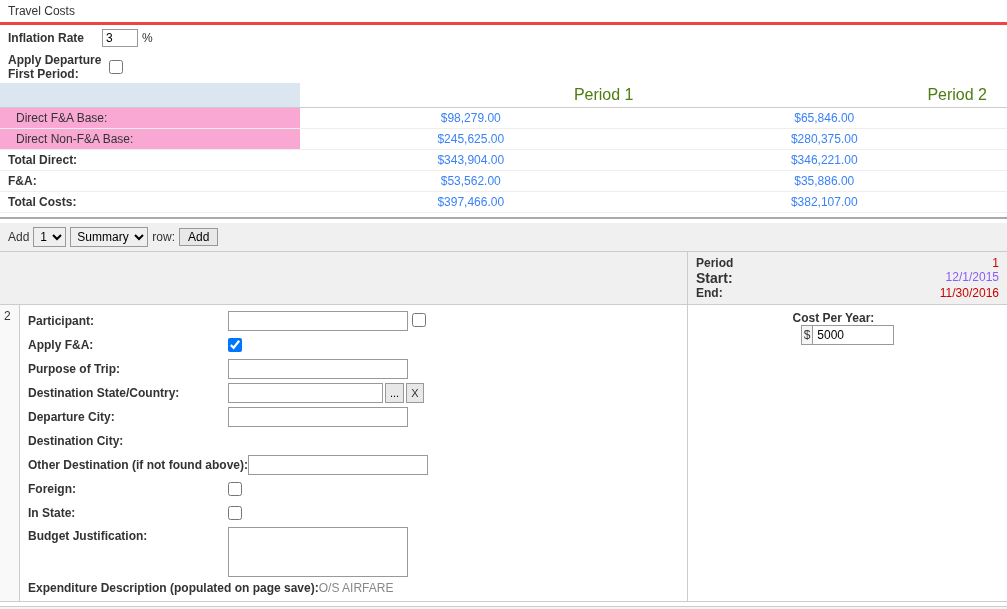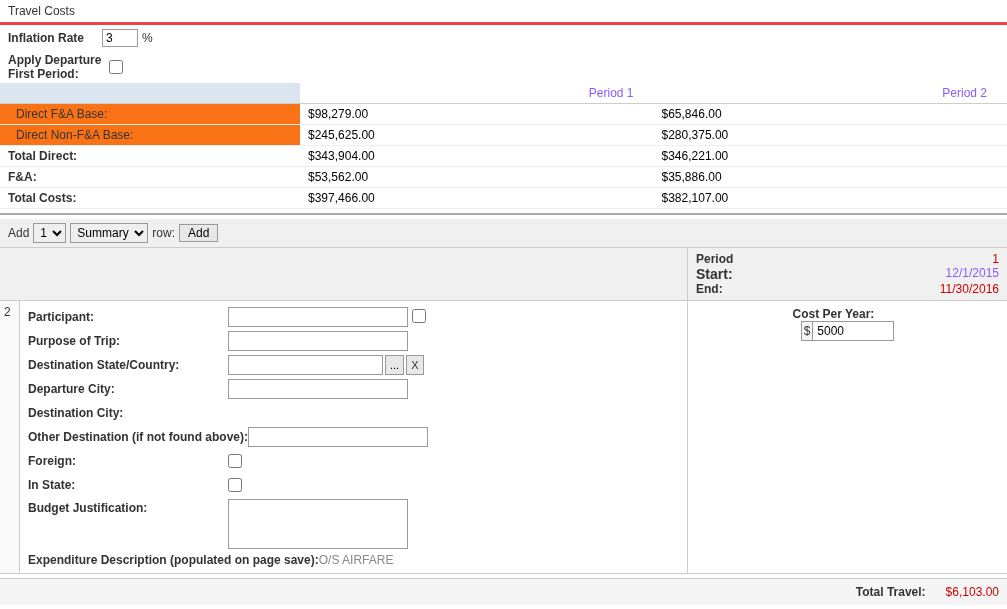--- a/index.html
+++ b/index.html
@@ -67,45 +67,45 @@
     
     .summary-table {
       width: 100%;
       border-collapse: collapse;
     }
 
     .summary-table th {
       text-align: right;
       padding: 3px 20px 3px 0;
       font-weight: normal;
-      font-size: 12px;
-      color: #8b5cf6;
+      font-size: 16px;
+      color: #4d7c0f;
       border-bottom: 1px solid #ccc;
     }
 
     .summary-table td {
       padding: 3px 20px 3px 8px;
       font-size: 12px;
       border-bottom: 1px solid #eee;
     }
 
     .row-label {
-      background-color: #f97316;
+      background-color: #f9a8d4;
       padding-left: 16px !important;
       font-size: 12px;
     }
 
     .row-label-bold {
       font-weight: bold;
       font-size: 12px;
     }
 
     .amount {
-      text-align: left;
-      color: #000000;
+      text-align: center;
+      color: #3b82f6;
       font-size: 12px;
       margin-top: 25px;
     }
 
     
     .bottom-section {
       margin-top: 4px;
     }
 
     .toolbar-row {
@@ -383,20 +383,24 @@
     <div style="flex:1; padding:6px 8px;">
 
       <div class="form-row">
         <span class="form-label">Participant:</span>
         <input type="text" class="form-input-small" style="">
         <span style="margin-left:4px;">
           <input type="checkbox" class="checkbox-input" style="">
         </span>
       </div>
 
+      <div class="form-row">
+        <span class="form-label">Apply F&amp;A:</span>
+        <input type="checkbox" class="checkbox-input" checked="" style="">
+      </div>
 
       <div class="form-row">
         <span class="form-label">Purpose of Trip:</span>
         <input type="text" class="form-input-small" style="">
       </div>
 
       <div class="form-row">
         <span class="form-label">Destination State/Country:</span>
         <div class="destination-input-group">
           <input type="text" class="destination-input" style="">

